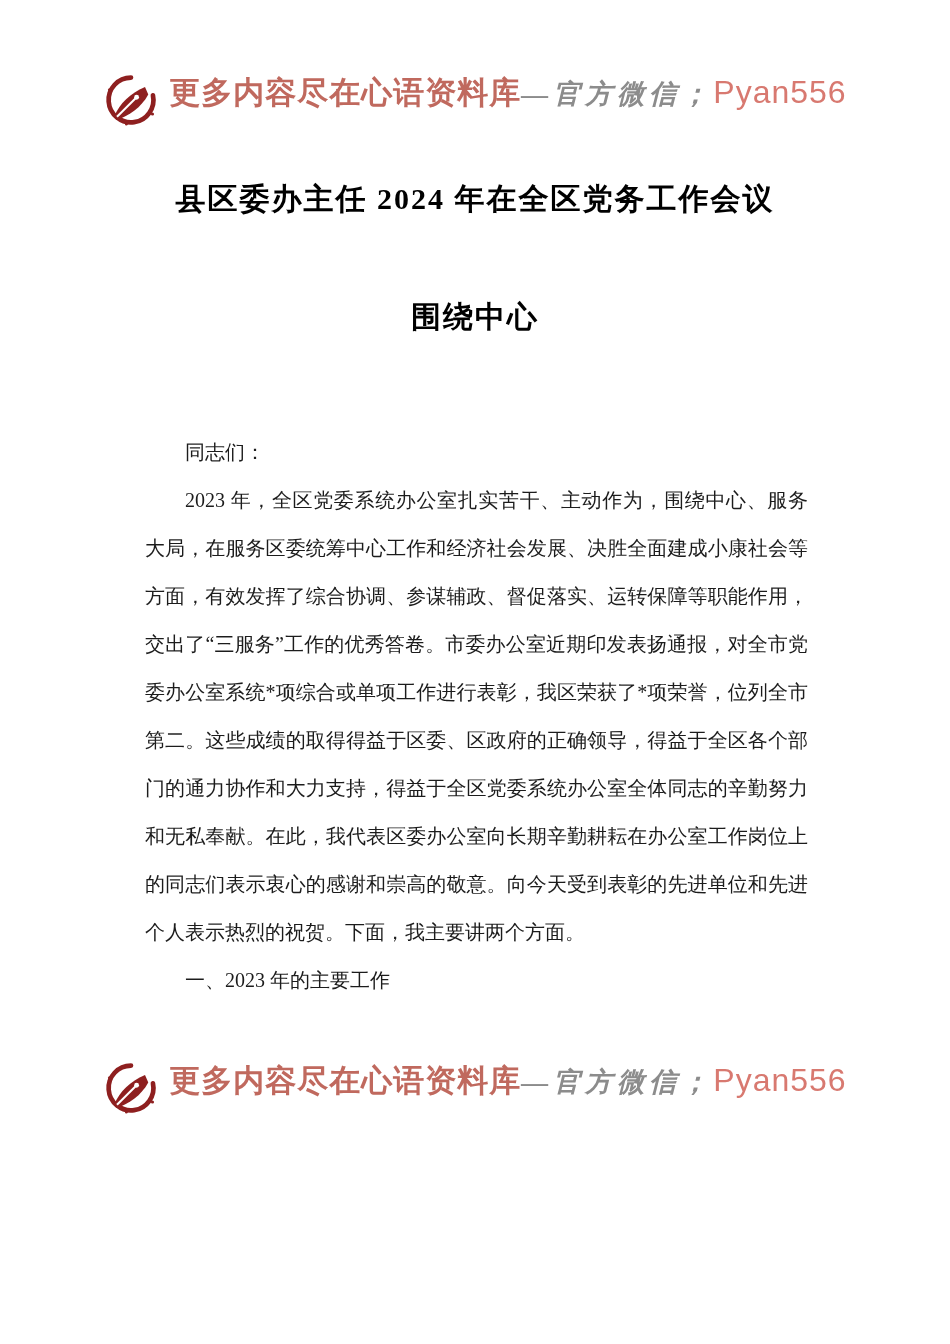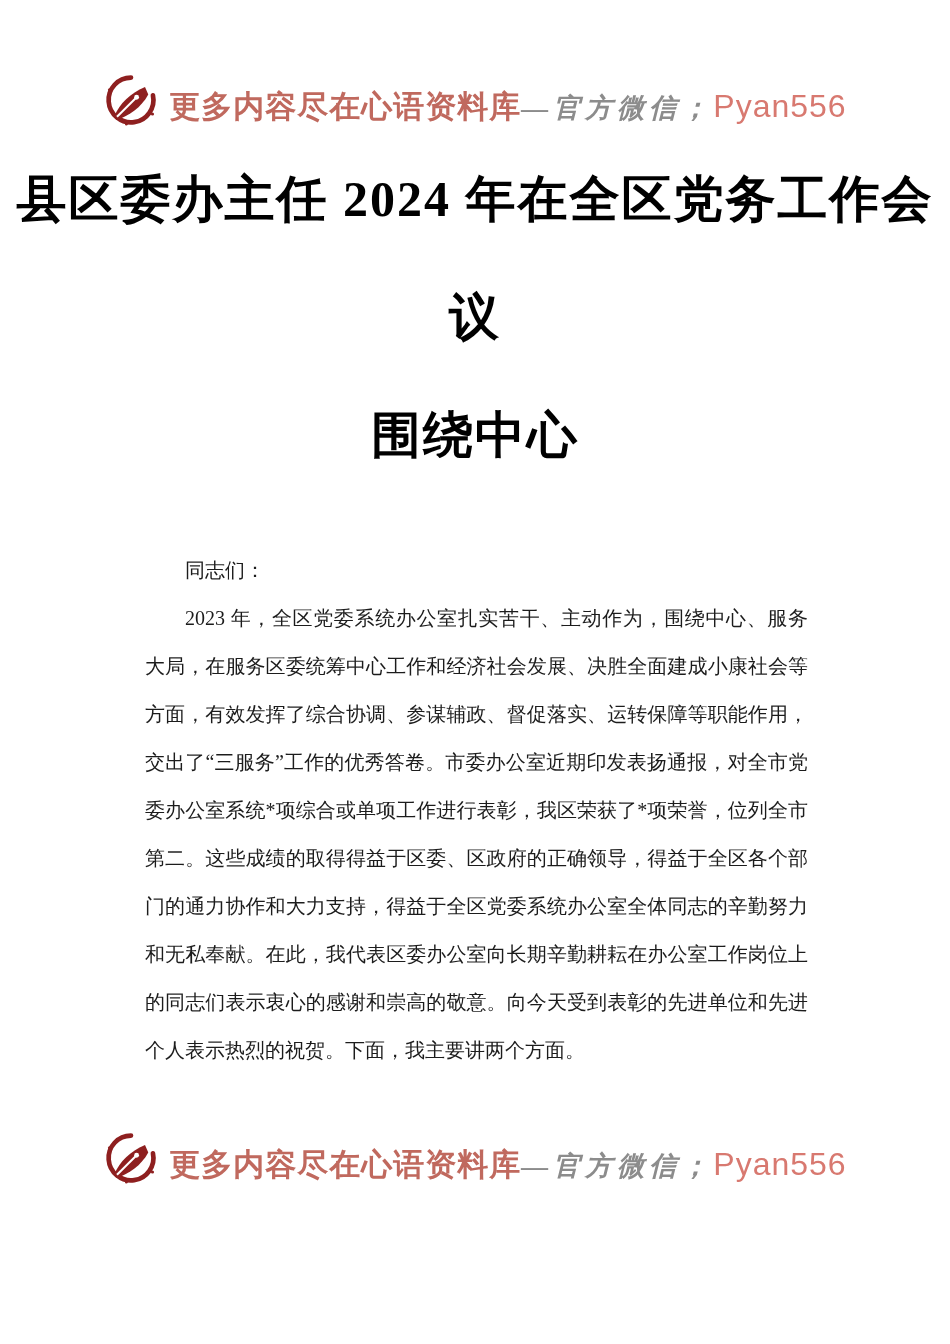--- a/index.html
+++ b/index.html
@@ -21,21 +21,21 @@
     height: 1344px;
     margin: 0 auto;
     background: var(--page-white);
     overflow: hidden;
   }
 
   
   .watermark {
     display: flex;
     justify-content: center;
-    align-items: flex-end;
+    align-items: flex-start;
     gap: 10px;
     white-space: nowrap;
   }
   .watermark-top { padding-top: 72px; }
   .watermark-bottom { margin-top: 56px; }
   .wm-logo {
     width: 56px;
     height: 56px;
     color: var(--logo-maroon);
     flex: 0 0 auto;
@@ -58,21 +58,21 @@
     font-size: 32px;
     color: var(--wechat-red);
     font-family: "Liberation Sans", "DejaVu Sans", sans-serif;
     letter-spacing: 1px;
   }
 
   
   .title {
     margin-top: 12px;
     text-align: center;
-    font-size: 50px;
+    font-size: 30px;
     font-weight: bold;
     color: #000000;
     letter-spacing: 2px;
   }
   .title-line {
     display: block;
     line-height: 118px;
   }
 
   
@@ -112,20 +112,21 @@
   </div>
 
   <h1 class="title">
     <span class="title-line">县区委办主任 2024 年在全区党务工作会议</span>
     <span class="title-line">围绕中心</span>
   </h1>
 
   <div class="body-text">
     <p>同志们：</p>
     <p>2023 年，全区党委系统办公室扎实苦干、主动作为，围绕中心、服务大局，在服务区委统筹中心工作和经济社会发展、决胜全面建成小康社会等方面，有效发挥了综合协调、参谋辅政、督促落实、运转保障等职能作用，交出了“三服务”工作的优秀答卷。市委办公室近期印发表扬通报，对全市党委办公室系统*项综合或单项工作进行表彰，我区荣获了*项荣誉，位列全市第二。这些成绩的取得得益于区委、区政府的正确领导，得益于全区各个部门的通力协作和大力支持，得益于全区党委系统办公室全体同志的辛勤努力和无私奉献。在此，我代表区委办公室向长期辛勤耕耘在办公室工作岗位上的同志们表示衷心的感谢和崇高的敬意。向今天受到表彰的先进单位和先进个人表示热烈的祝贺。下面，我主要讲两个方面。</p>
+    <p>一、2023 年的主要工作</p>
   </div>
 
   <div class="watermark watermark-bottom">
     <span class="wm-logo">
       <svg viewBox="0 0 60 60" width="56" height="56" aria-hidden="true">
         <path d="M30 6 a24 24 0 1 0 23.5 19" fill="none" stroke="currentColor" stroke-width="5" stroke-linecap="round"></path>
         <path d="M12 48 C18 33 29 23 45 16 L48.5 24 C41 38 28 46.5 14.5 51.5 Z" fill="currentColor"></path>
         <path d="M15 48 L36 27" stroke="#ffffff" stroke-width="2.2" fill="none"></path>
         <circle cx="36" cy="27" r="2.6" fill="#ffffff"></circle>
         <circle cx="7" cy="19" r="1.7" fill="currentColor"></circle>

